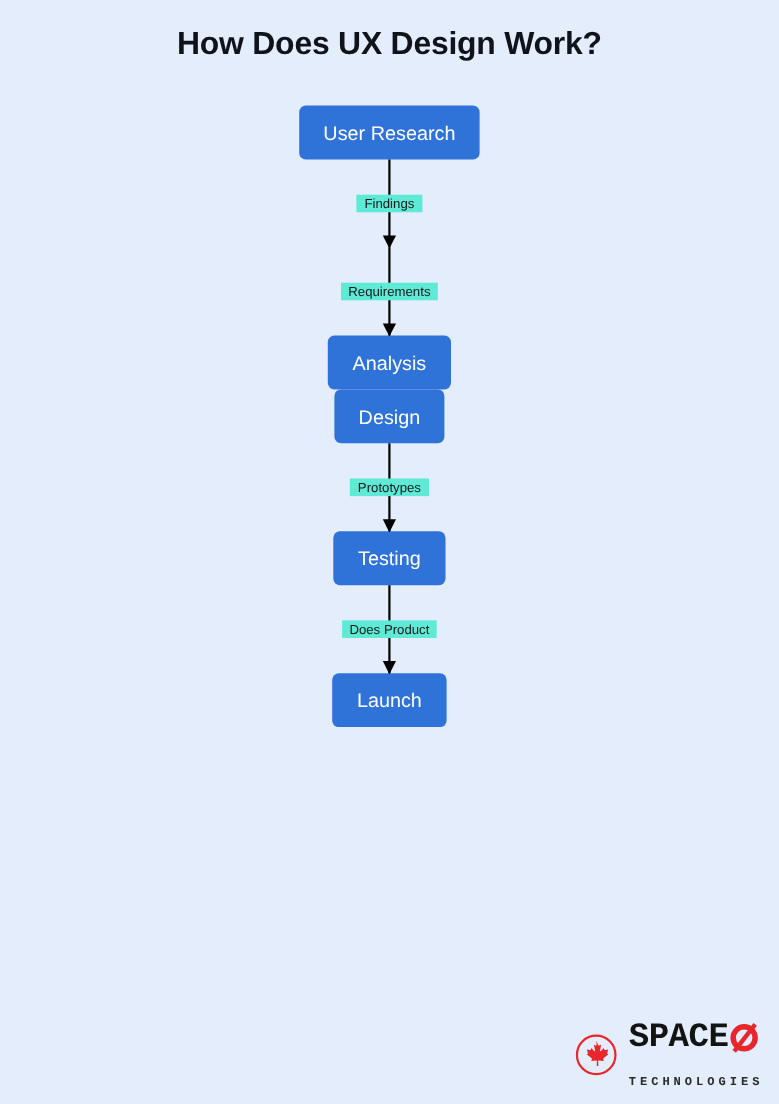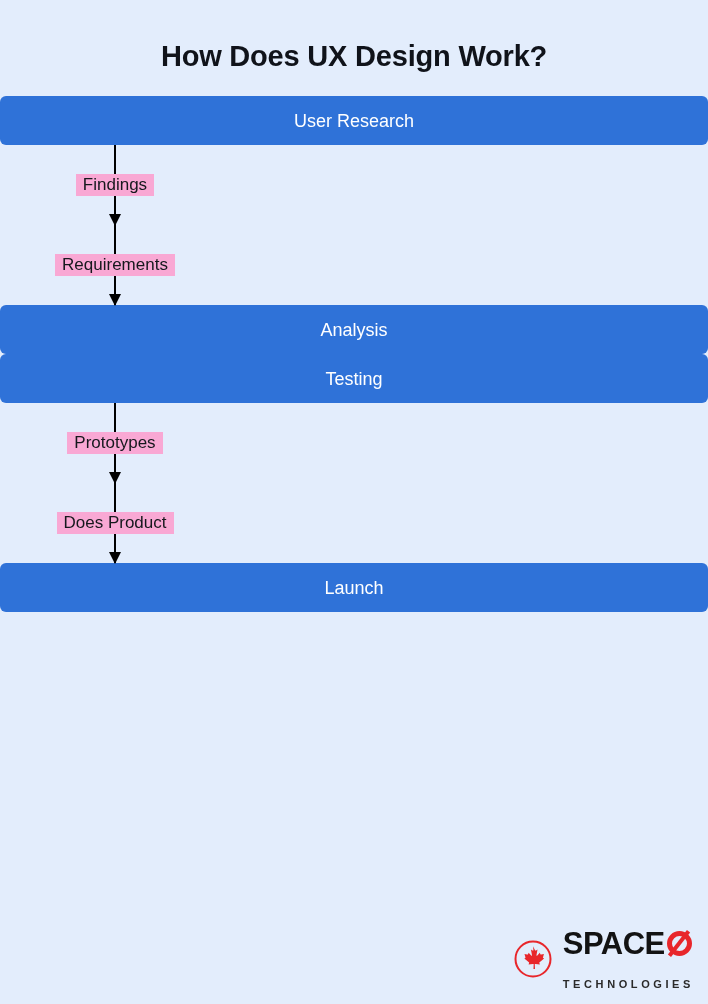--- a/index.html
+++ b/index.html
@@ -18,33 +18,33 @@
   #page-title {
     position: absolute;
     top: 24px;
     left: 0;
     width: 708px;
     text-align: center;
     font-size: 29px;
     font-weight: bold;
     color: #10131a;
     letter-spacing: -0.2px;
-    margin-top: 16px;
   }
 
   #flow {
     position: absolute;
     top: 96px;
     left: 0;
     width: 708px;
   }
 
   .flow-step {
     display: flex;
     flex-direction: column;
+    align-items: center;
   }
 
   .node {
     height: 49px;
     box-sizing: border-box;
     background: #2f72d8;
     color: #ffffff;
     border-radius: 6px;
     display: flex;
     align-items: center;
@@ -80,36 +80,37 @@
     margin-left: -6px;
     width: 0;
     height: 0;
     border-left: 6px solid transparent;
     border-right: 6px solid transparent;
     border-top: 12px solid #000000;
   }
   .connector .edge-label {
     position: relative;
     z-index: 2;
-    background: #f9a8d4;
+    background: #5eead4;
     padding: 1px 7px;
-    font-size: 17px;
+    font-size: 12px;
     color: #16181d;
     line-height: 1.2;
     white-space: nowrap;
   }
 
   
   #brand-logo {
     position: absolute;
     right: 14px;
     bottom: 14px;
     display: flex;
     align-items: center;
     gap: 10px;
+    font-family: Liberation Mono, monospace;
   }
   #brand-logo .leaf-badge {
     width: 40px;
     height: 40px;
     flex: 0 0 40px;
   }
   #brand-logo .wordmark {
     display: flex;
     flex-direction: column;
     align-items: stretch;
@@ -180,31 +181,34 @@
       <div class="line"></div>
       <div class="arrowhead"></div>
       <div class="edge-label">Requirements</div>
     </div>
   </div>
 
   <div class="flow-step">
     <div class="node">Analysis</div>
   </div>
 
+  <div class="flow-step">
+    <div class="node">Design</div>
+  </div>
+
+  <div class="flow-step">
+    <div class="connector">
+      <div class="line"></div>
+      <div class="arrowhead"></div>
+      <div class="edge-label">Prototypes</div>
+    </div>
+  </div>
 
   <div class="flow-step">
     <div class="node">Testing</div>
-  </div>
-
-  <div class="flow-step">
-    <div class="connector">
-      <div class="line"></div>
-      <div class="arrowhead"></div>
-      <div class="edge-label">Prototypes</div>
-    </div>
   </div>
 
 
 
   <div class="flow-step">
     <div class="connector">
       <div class="line"></div>
       <div class="arrowhead"></div>
       <div class="edge-label">Does Product</div>
     </div>

